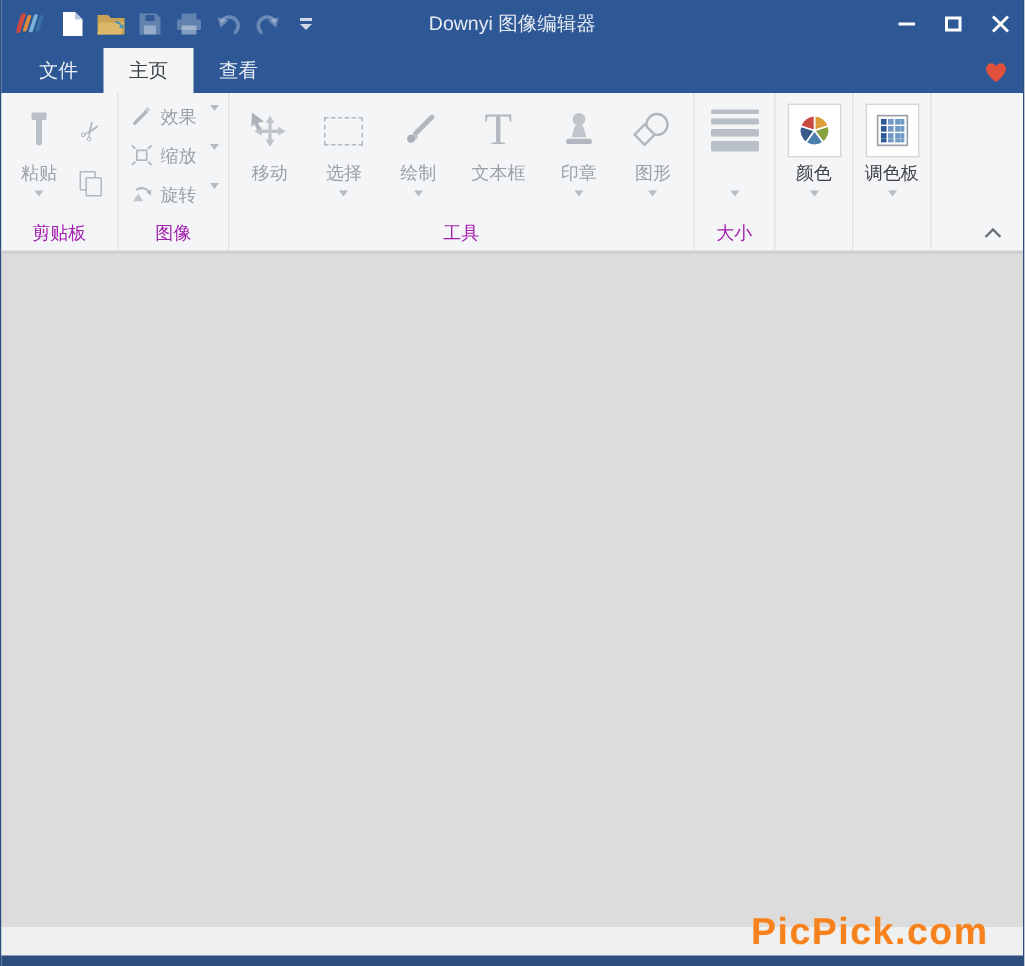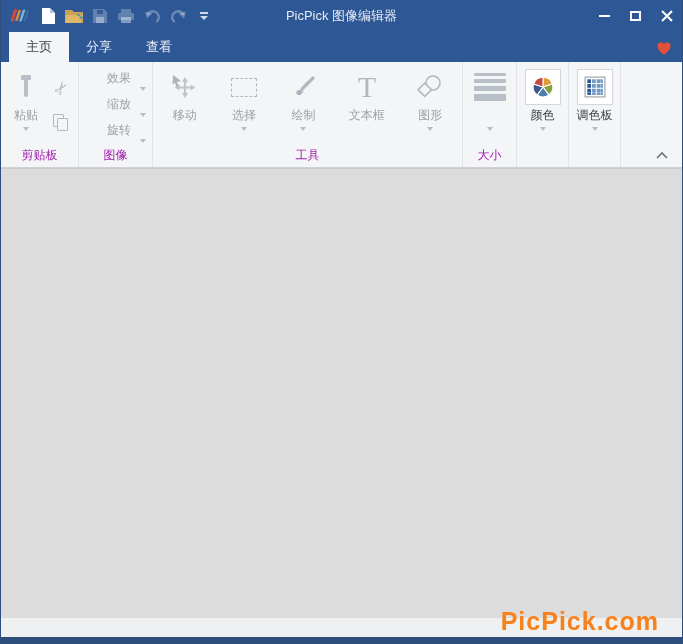--- a/index.html
+++ b/index.html
@@ -58,21 +58,21 @@
   .clipboard-icon { position:relative; width:22px; height:28px; border:2px solid #b9bfc6; border-radius:2px; background:#f4f5f6; }
   .clipboard-icon .clip { position:absolute; left:50%; top:-3px; transform:translateX(-50%); width:10px; height:5px; background:#b9bfc6; border-radius:1px; }
   .clipboard-icon .line { position:absolute; left:3px; right:3px; height:2px; background:#ccd1d6; }
   .scissors { font-family:"DejaVu Sans",sans-serif; font-size:17px; color:#b2b8bf; transform:rotate(-55deg); }
   .copy-icon { position:relative; width:17px; height:17px; }
   .copy-icon .r1,.copy-icon .r2 { position:absolute; width:11px; height:13px; border:1.5px solid #b2b8bf; background:#f4f5f6; border-radius:1px; }
   .copy-icon .r1 { left:0; top:0; } .copy-icon .r2 { left:4px; top:4px; }
 
   
   .img-rows { display:flex; flex-direction:column; gap:6px; padding:4px 6px 0 8px; width:100%; }
-  .img-row { display:flex; align-items:center; height:20px;flex-direction:column; }
+  .img-row { display:flex; align-items:flex-start; height:20px; }
   .img-row .lbl { font-size:12px; color:#9aa1a8; margin-left:5px; }
   .img-row .dd-arrow { margin:0 0 0 auto; }
 
   
   .tools-wrap { display:flex; width:100%; justify-content:space-around; padding:0 2px; }
   .t-btn { width:40px; }
   .t-btn.wide { width:48px; }
   .select-rect { width:26px; height:19px; border:1.5px dashed #b2b8bf; }
   .textbox-T { font-family:"Liberation Serif","DejaVu Serif",serif; font-size:30px; color:#b2b8bf; line-height:30px; }
 
@@ -147,39 +147,39 @@
           <polygon points="2,3.5 9.5,5.5 4,10.5" fill="rgba(255,255,255,0.3)"></polygon>
         </svg>
       </div>
       <div class="qat-btn">
         <div class="qat-more">
             <div class="bar"></div>
             <div class="tri"></div>
           </div>
       </div>
     </div>
-    <div class="win-title">PicPick 图像编辑器</div>
+    <div class="win-title">Downyi 图像编辑器</div>
     <div class="wincontrols">
       <div class="wc-btn">
           <div class="min-glyph"></div>
         </div>
       <div class="wc-btn">
           <div class="max-glyph"></div>
         </div>
       <div class="wc-btn">
         <svg width="12" height="12" viewBox="0 0 12 12">
             <path d="M1 1 L11 11 M11 1 L1 11" stroke="#fff" stroke-width="2"></path>
           </svg>
       </div>
     </div>
   </div>
 
   <div class="tabrow">
+    <div class="tab">文件</div>
     <div class="tab active">主页</div>
-    <div class="tab">分享</div>
     <div class="tab">查看</div>
     <div class="heart-box">
       <svg width="18" height="17" viewBox="0 0 16 15">
         <path d="M8 14 C2 9.5 0.8 5.5 3.4 3.4 C5.3 2 7.3 3 8 4.6 C8.7 3 10.7 2 12.6 3.4 C15.2 5.5 14 9.5 8 14 Z" fill="#e0503a"></path>
       </svg>
     </div>
   </div>
 
   <div class="ribbon">
 
@@ -285,20 +285,31 @@
 
 
           <div class="bigbtn t-btn wide">
             <div class="bb-iconarea">
                 <span class="textbox-T">T</span>
               </div>
             <div class="bb-label">文本框</div>
             <div class="dd-spacer"></div>
           </div>
 
+          <div class="bigbtn t-btn">
+            <div class="bb-iconarea">
+              <svg width="24" height="26" viewBox="0 0 24 26">
+                <circle cx="12" cy="5.5" r="4.2" fill="#c0c5cb"></circle>
+                <path d="M9.5 9.5h5l2.5 8h-10z" fill="#c0c5cb"></path>
+                <rect x="3.5" y="18.5" width="17" height="3.5" rx="1" fill="#b2b8bf"></rect>
+              </svg>
+            </div>
+            <div class="bb-label">印章</div>
+            <div class="dd-arrow"></div>
+          </div>
 
           <div class="bigbtn t-btn">
             <div class="bb-iconarea">
               <svg width="28" height="26" viewBox="0 0 28 26">
                 <circle cx="17" cy="9" r="7" fill="none" stroke="#b2b8bf" stroke-width="1.6"></circle>
                 <rect x="4" y="11" width="9.5" height="9.5" transform="rotate(45 8.75 15.75)" fill="#f4f5f6" stroke="#b2b8bf" stroke-width="1.6"></rect>
               </svg>
             </div>
             <div class="bb-label">图形</div>
             <div class="dd-arrow"></div>

